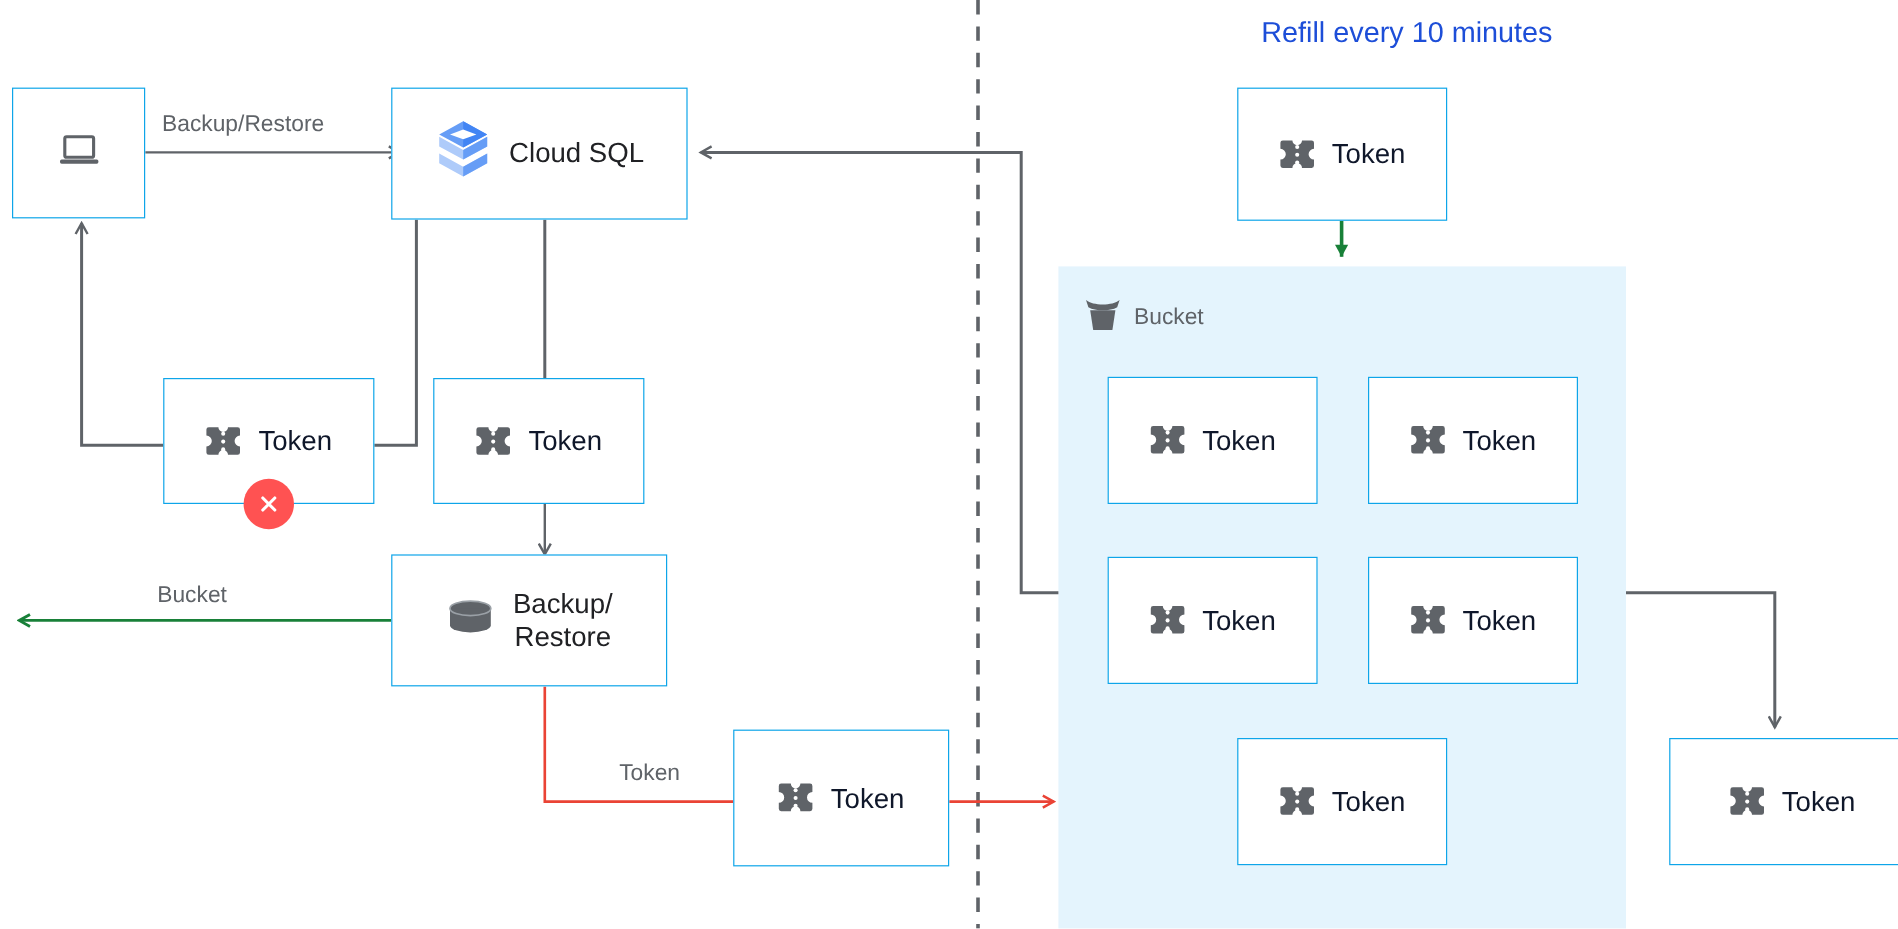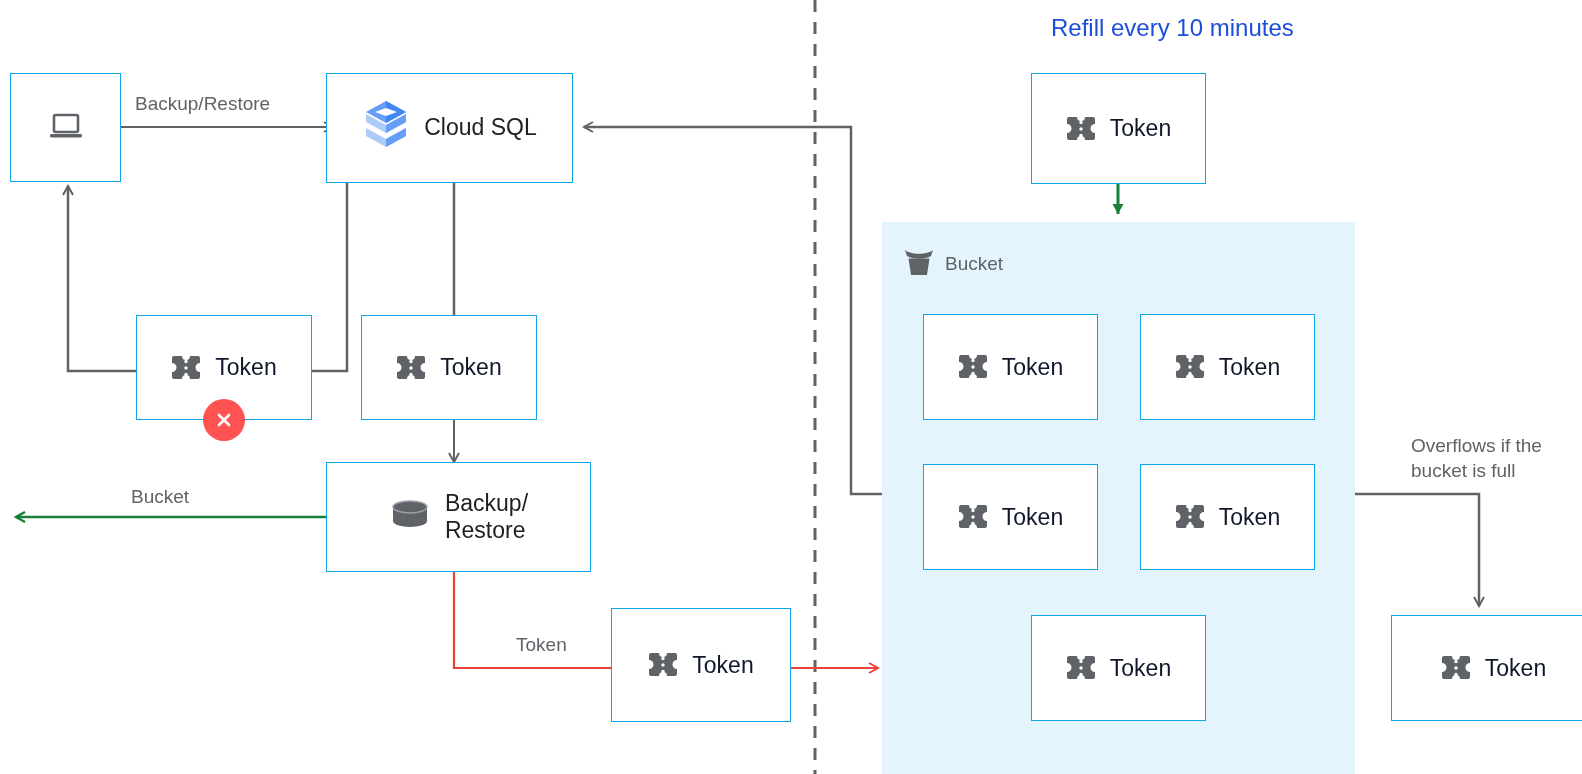--- a/index.html
+++ b/index.html
@@ -153,22 +153,20 @@
     <path d="M1118,184 L1118,214" fill="none" stroke="#188038" stroke-width="3" marker-end="url(#ah-green-solid)"></path>
 
     <path d="M1355,494 L1479,494 L1479,606" fill="none" stroke="#5f6368" stroke-width="2.5" marker-end="url(#ah-gray)"></path>
   </svg>
 
   <div id="headline" style="left:1051px; top:14px;">Refill every 10 minutes</div>
 
   <div class="caption" style="left:135px; top:92px;">Backup/Restore</div>
   <div class="caption" style="left:131px; top:485px;">Bucket</div>
   <div class="caption" style="left:516px; top:633px;">Token</div>
-  <div class="caption" style="left:1411px; top:434px;">Overflows if the
-bucket is full</div>
 
   <div class="node" style="left:10px; top:73px; width:111px; height:109px;">
     <span>
       <svg width="38" height="30" viewBox="0 0 38 30" aria-hidden="true">
         <rect x="7" y="4" width="24" height="17" rx="1.5" fill="none" stroke="#5f6368" stroke-width="2.6"></rect>
         <rect x="3" y="23" width="32" height="3.4" rx="1.4" fill="#5f6368"></rect>
       </svg>
     </span>
   </div>
 
@@ -219,21 +217,21 @@
           <path d="M3 1 H11 a3.3 3.3 0 0 0 8 0 H27 a2 2 0 0 1 2 2 v5 a3.3 3.3 0 0 0 0 9 v5 a2 2 0 0 1 -2 2 H19 a3.3 3.3 0 0 0 -8 0 H3 a2 2 0 0 1 -2 -2 v-5 a3.3 3.3 0 0 0 0 -9 v-5 a2 2 0 0 1 2 -2 Z" fill="#5f6368"></path>
           <circle cx="15" cy="6.5" r="1.7" fill="#ffffff"></circle>
           <circle cx="15" cy="13" r="1.7" fill="#ffffff"></circle>
           <circle cx="15" cy="19.5" r="1.7" fill="#ffffff"></circle>
         </svg>
       </span>
       <span class="token-label">Token</span>
     </div>
   </div>
 
-  <div class="node" style="left:326px; top:462px; width:265px; height:110px;">
+  <div class="node" style="left:326px; top:462px; width:230px; height:110px;text-align:center;">
     <div class="node-inner">
       <span>
         <svg width="42" height="34" viewBox="0 0 42 34" aria-hidden="true">
           <ellipse cx="21" cy="9" rx="17" ry="6" fill="#5f6368"></ellipse>
           <path d="M4 9 L4 23 a17 6 0 0 0 34 0 L38 9 Z" fill="#5f6368"></path>
           <ellipse cx="21" cy="9" rx="17" ry="6" fill="none" stroke="#9aa0a6" stroke-width="1.4"></ellipse>
         </svg>
       </span>
       <span class="node-label">Backup/
 Restore</span>

